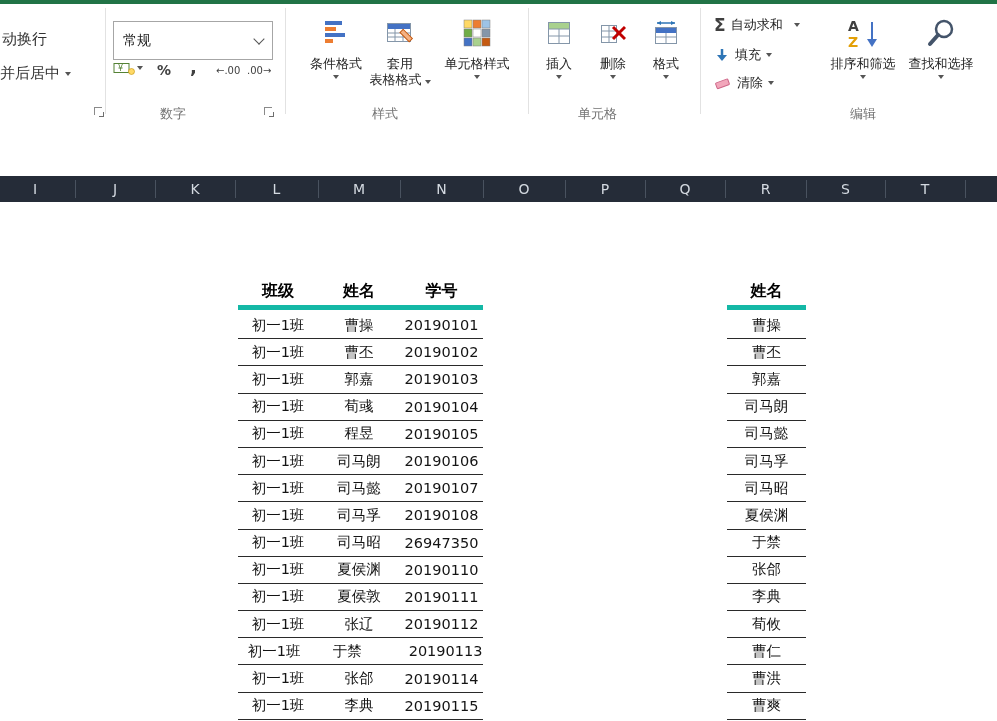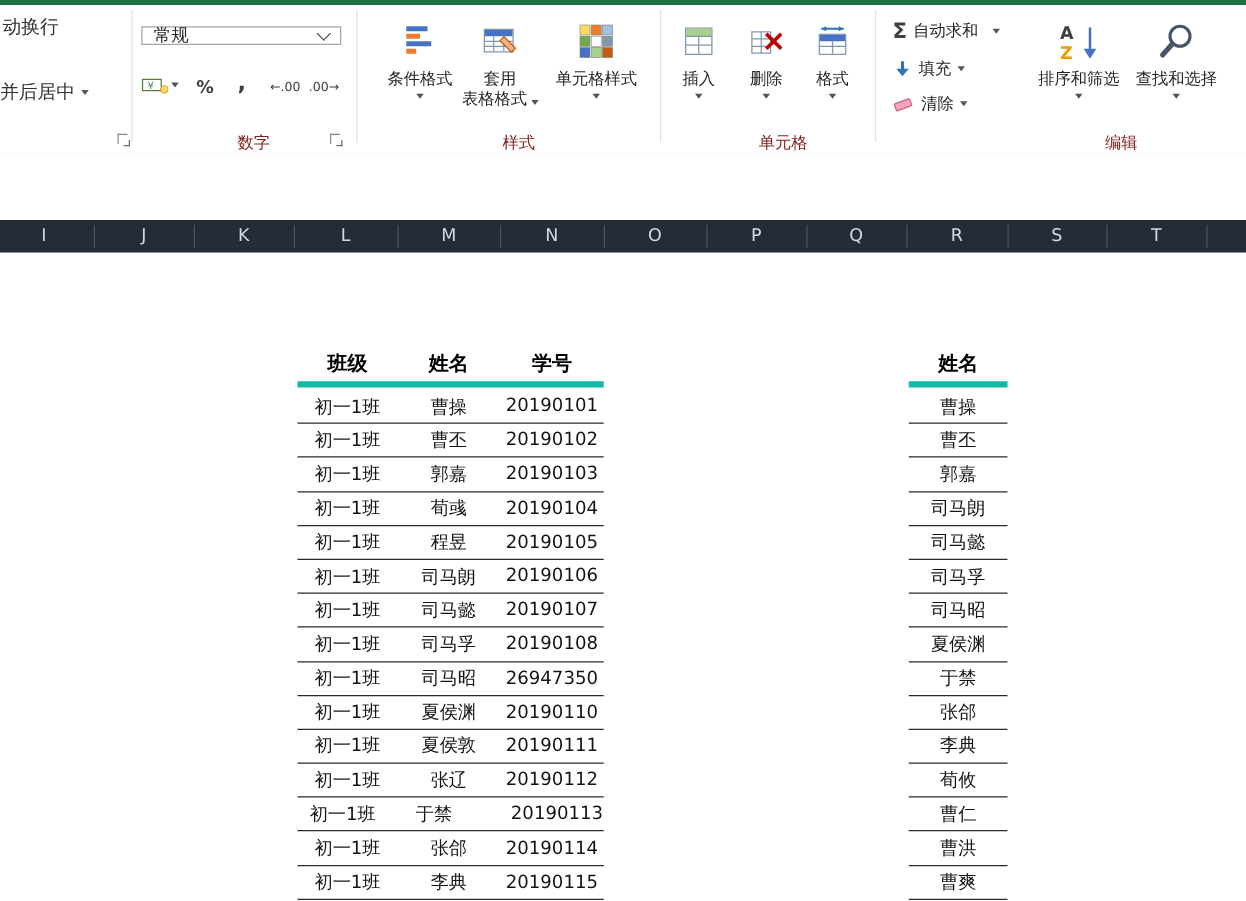--- a/index.html
+++ b/index.html
@@ -3,23 +3,23 @@
 <meta charset="utf-8">
 <style>
   html,body{margin:0;padding:0;}
   body{font-family:"DejaVu Sans","Liberation Sans",sans-serif;background:#bdbdbd;}
   .screen{position:relative;width:997px;height:721px;background:#fff;overflow:hidden;}
   .abs{position:absolute;}
   .top-strip{position:absolute;left:0;top:0;width:100%;height:4px;background:#217346;}
   .ribbon{position:absolute;left:0;top:4px;width:100%;height:119px;background:#fff;border-bottom:1px solid #d6d6d6;}
   .vsep{position:absolute;top:4px;height:106px;width:1px;background:#e2e2e2;}
   .rtext{font-size:15px;color:#333;white-space:nowrap;}
-  .grouplabel{position:absolute;font-size:13px;color:#7f1d1d;text-align:right;}
+  .grouplabel{position:absolute;font-size:13px;color:#737373;text-align:left;}
   .caret{display:inline-block;width:0;height:0;border-left:3.5px solid transparent;border-right:3.5px solid transparent;border-top:4px solid #555;vertical-align:middle;}
-  .combo{position:absolute;left:113px;top:17px;width:160px;height:15px;border:1px solid #a6a6a6;background:#fff;display:flex;align-items:center;box-sizing:border-box;}
+  .combo{position:absolute;left:113px;top:17px;width:160px;height:39px;border:1px solid #a6a6a6;background:#fff;display:flex;align-items:center;box-sizing:border-box;}
   .combo .val{padding-left:9px;font-size:14px;color:#262626;flex:1;}
   .chev{width:7px;height:7px;border-right:1.6px solid #555;border-bottom:1.6px solid #555;transform:rotate(45deg);margin-right:9px;margin-top:-4px;}
   .bigbtn{position:absolute;display:flex;flex-direction:column;align-items:center;cursor:default;}
   .bigbtn .ic{height:46px;display:flex;align-items:center;justify-content:center;}
   .bigbtn .lbl{font-size:13px;color:#262626;line-height:16px;white-space:nowrap;}
   .bigbtn .caret{margin-top:3px;}
   .lblrow{display:flex;align-items:center;gap:3px;}
   .smallrow{position:absolute;display:flex;align-items:center;gap:5px;}
   .smallrow .lbl{font-size:13px;color:#262626;white-space:nowrap;}
   .sigma{font-size:17px;font-weight:bold;color:#404040;line-height:17px;}
@@ -40,21 +40,21 @@
   .tcell{text-align:center;font-size:14.5px;color:#141414;white-space:nowrap;}
 </style>
 </head>
 <body>
 
 <div class="screen">
   <div class="top-strip"></div>
 
   <div class="ribbon">
 
-    <div class="abs rtext" style="left:2px;top:8px;">动换行</div>
+    <div class="abs rtext" style="left:2px;top:26px;">动换行</div>
     <div class="abs rtext" style="left:0;top:60px;"><span>并后居中</span> <span class="caret"></span></div>
     <div class="launcher" style="left:94px;top:103px;"></div>
 
     <div class="vsep" style="left:105px;"></div>
 
     <div class="combo">
       <span class="val">常规</span>
       <span class="chev"></span>
     </div>
     <div class="abs" style="left:113px;top:56px;display:flex;align-items:center;gap:2px;">

